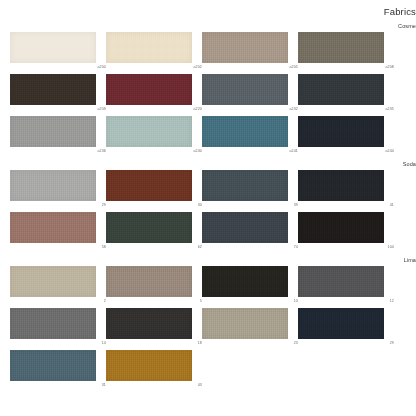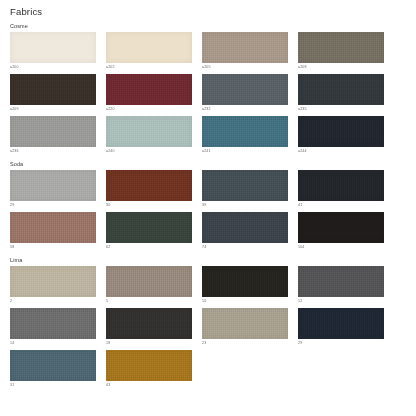--- a/index.html
+++ b/index.html
@@ -15,20 +15,21 @@
     color: #333333;
     -webkit-font-smoothing: antialiased;
   }
   .page {
     width: 416px;
     height: 416px;
     box-sizing: border-box;
     padding: 6px 0 0 10px;
     background: #ffffff;
     position: relative;
+    text-align: right;
   }
   .page-title {
     font-size: 9.5px;
     font-weight: 400;
     color: #2e2e2e;
     letter-spacing: 0.15px;
     line-height: 12px;
     margin: 0 0 4px 0;
   }
   .collection {

